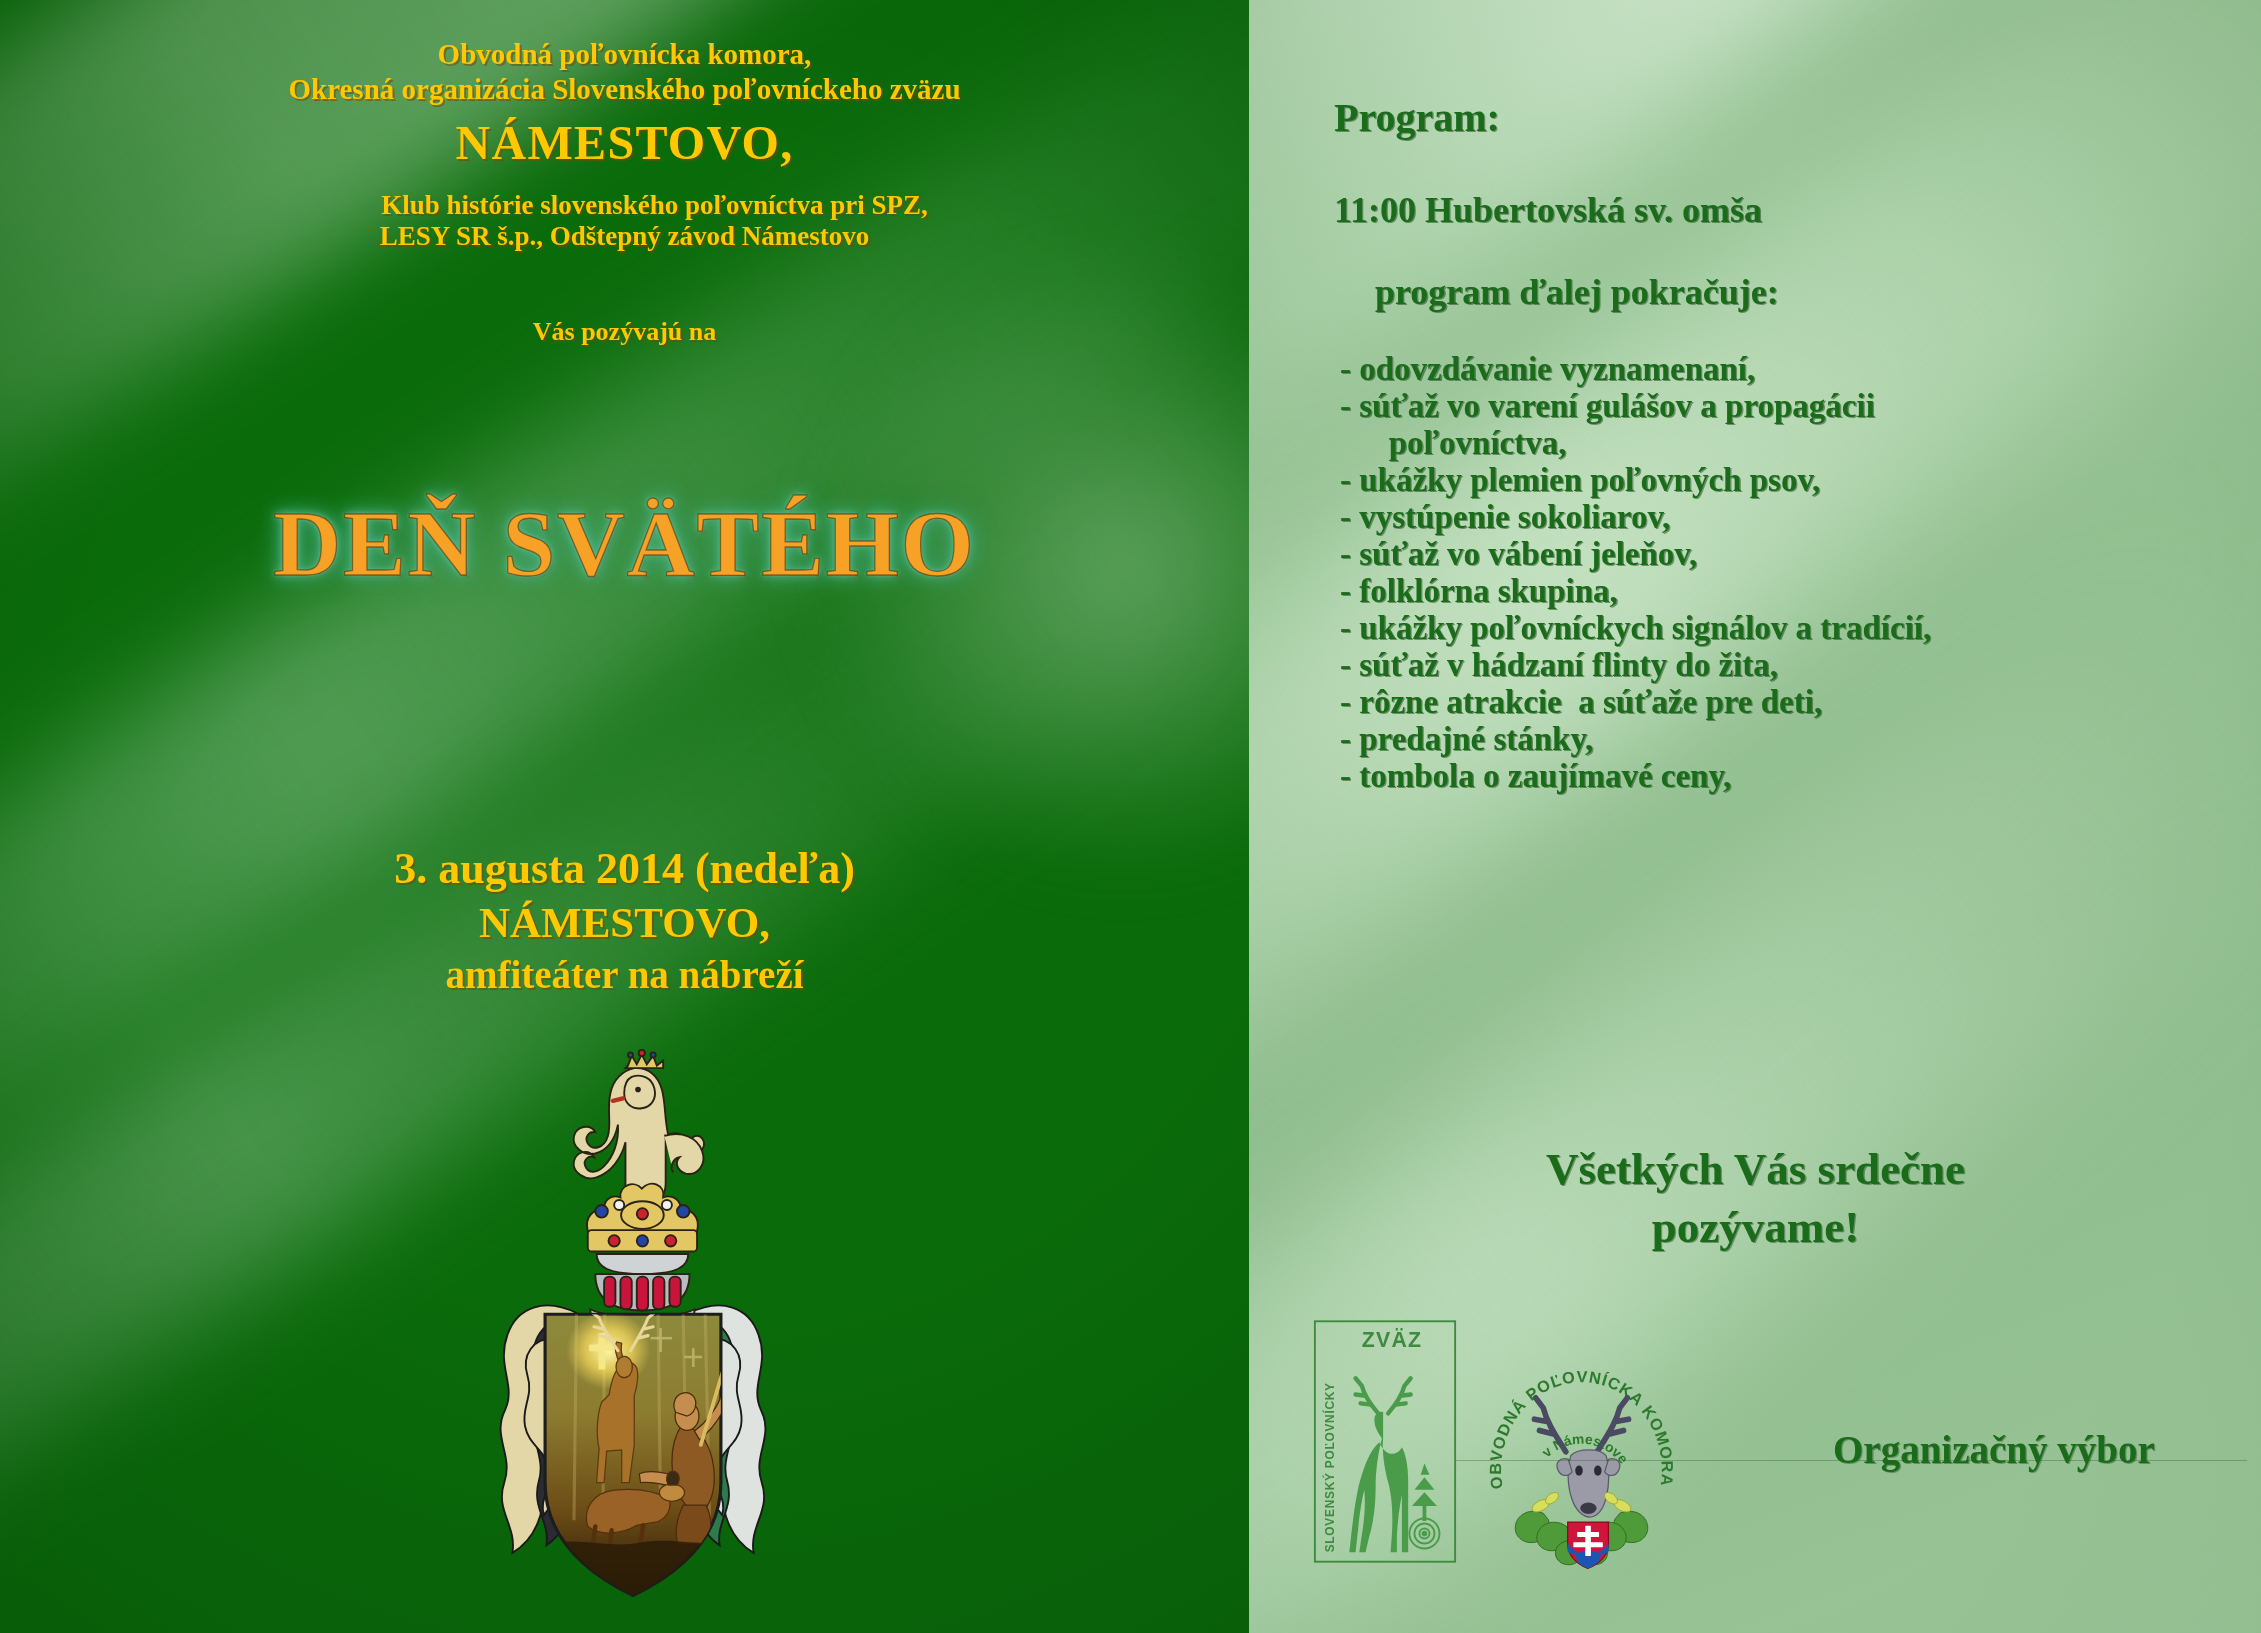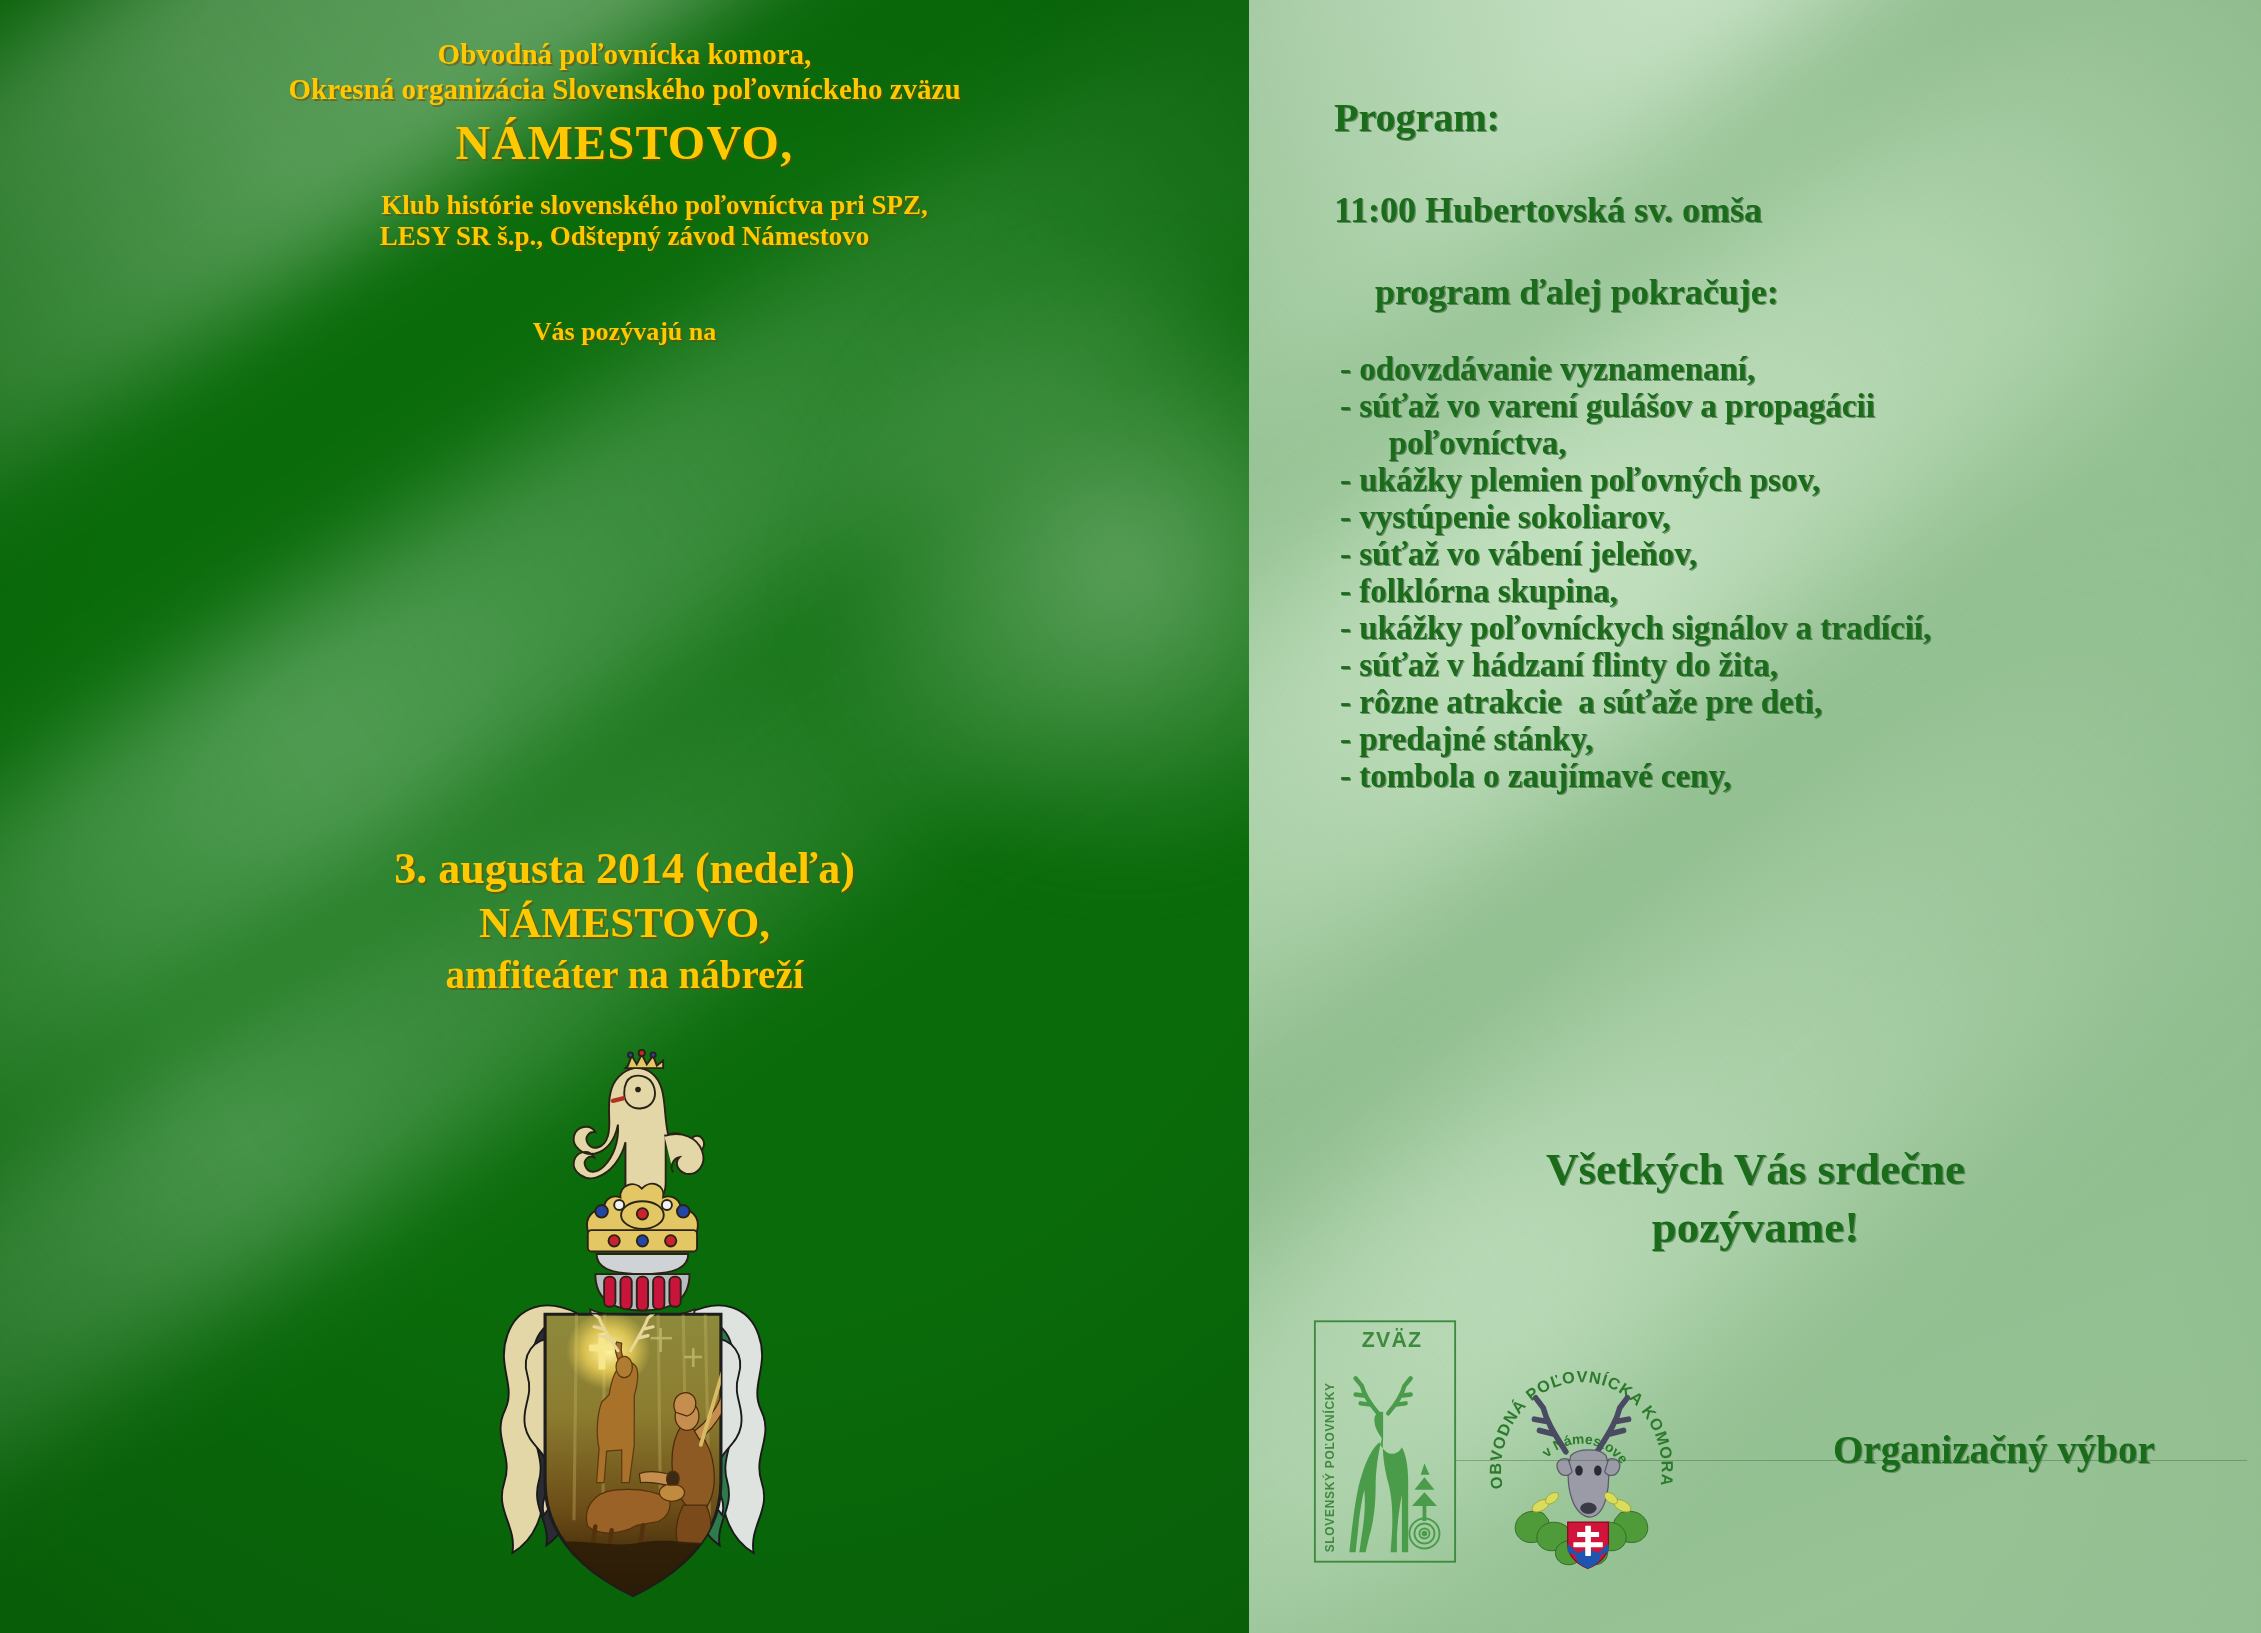--- a/index.html
+++ b/index.html
@@ -145,20 +145,21 @@
     <div class="lcontent">
 
       <div class="gold org-l1">Obvodná poľovnícka komora,</div>
       <div class="gold org-l2">Okresná organizácia Slovenského poľovníckeho zväzu</div>
       <div class="gold city-top">NÁMESTOVO,</div>
       <div class="gold org-l3">Klub histórie slovenského poľovníctva pri SPZ,</div>
       <div class="gold org-l4">LESY SR š.p., Odštepný závod Námestovo</div>
 
       <div class="gold invite">Vás pozývajú na</div>
 
+      <div class="maintitle mt1">DEŇ SVÄTÉHO</div>
 
       <div class="gold date1">3. augusta 2014  (nedeľa)</div>
       <div class="gold date2">NÁMESTOVO,</div>
       <div class="gold date3">amfiteáter na nábreží</div>
 
       <svg id="coa" viewBox="0 0 780 930">
         <defs>
           <linearGradient id="forest" x1="0" y1="0" x2="0" y2="1">
             <stop offset="0%" stop-color="#8d8a3c"></stop>
             <stop offset="35%" stop-color="#8c7c30"></stop>

